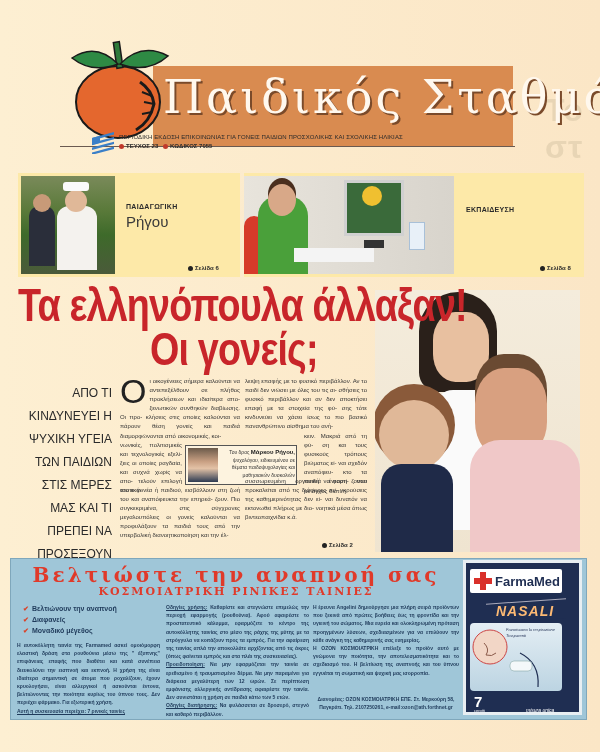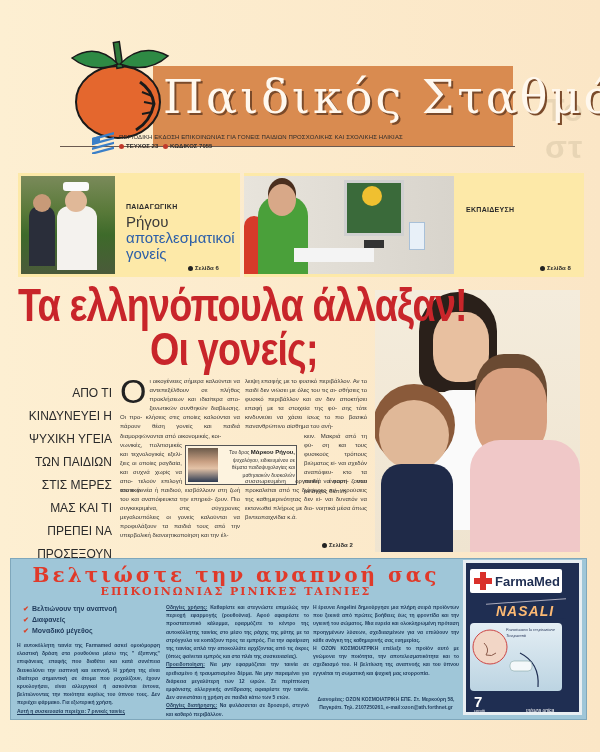--- a/index.html
+++ b/index.html
@@ -111,21 +111,20 @@
     <div class="photo" style="left:3px;top:3px;width:94px;height:98px;background:linear-gradient(180deg,#7a8a5a 0%,#5a7a3a 35%,#3e6a2a 60%,#4a5a3a 100%);">
       <div style="position:absolute;left:8px;top:30px;width:26px;height:60px;background:#2a2e3a;border-radius:10px 10px 0 0;"></div>
       <div style="position:absolute;left:12px;top:18px;width:18px;height:18px;background:#c89a78;border-radius:50%;"></div>
       <div style="position:absolute;left:36px;top:30px;width:40px;height:64px;background:#f4f2ee;border-radius:12px 12px 0 0;"></div>
       <div style="position:absolute;left:44px;top:14px;width:22px;height:22px;background:#e0b898;border-radius:50%;"></div>
       <div style="position:absolute;left:42px;top:6px;width:26px;height:9px;background:#fafafa;border-radius:3px;"></div>
     </div>
     <div class="t-label" style="left:108px;top:30px;">ΠΑΙΔΑΓΩΓΙΚΗ</div>
     <div class="t-head" style="left:108px;top:41px;width:110px;">
       <span>Ρήγου</span><br>
-      <span class="blue">αποτελεσματικοί γονείς</span>
     </div>
     <div class="t-page" style="left:170px;top:92px;"><span class="dot" style="background:#222"></span><span>Σελίδα 6</span></div>
   </div>
 
   <div class="teaser right">
     <div class="photo" style="left:0;top:3px;width:210px;height:98px;background:linear-gradient(90deg,#e8e4dc 0%,#d8d4cc 100%);">
       <div style="position:absolute;left:0;top:40px;width:20px;height:58px;background:#d63a2a;border-radius:10px 10px 0 0;"></div>
       <div style="position:absolute;left:100px;top:4px;width:60px;height:56px;background:#3a6a3a;border:3px solid #d0d0d0;"></div>
       <div style="position:absolute;left:118px;top:10px;width:20px;height:20px;background:#f0c030;border-radius:50%;"></div>
       <div style="position:absolute;left:120px;top:64px;width:20px;height:8px;background:#333;"></div>
@@ -168,21 +167,21 @@
     </div>
   </div>
 
   <div class="col" style="left:245px;top:377px;width:122px;">λειψη επαφής με το φυσικό περιβάλλον. Αν το παιδί δεν νιώσει με όλες του τις αι- σθήσεις το φυσικό περιβάλλον και αν δεν αποκτήσει επαφή με τα στοιχεία της φύ- σης τότε κινδυνεύει να χάσει ίσως το πιο βασικό πανανθρώπινο αίσθημα του ανή-</div>
   <div class="col" style="left:304px;top:432px;width:63px;">κειν. Μακριά από τη φύ- ση και τους φυσικούς τρόπους βιώματος εί- ναι σχεδόν αναπόφευ- κτο τα παιδιά να φορτί- ζονται με άγχος διότι η</div>
   <div class="col" style="left:245px;top:477px;width:122px;">συσσωρευμένη οργανική ένταση που προκαλείται από τις διάφορες συ- γκρούσεις της καθημερινότητας δεν εί- ναι δυνατόν να εκτονωθεί πλήρως με διο- νοητικά μέσα όπως βιντεοπαιχνίδια κ.ά.</div>
   <div class="more" style="left:322px;top:542px;"><span class="dot" style="background:#222"></span><span>Σελίδα 2</span></div>
 
   <div class="ad">
     <div class="ad-title">Βελτιώστε την αναπνοή σας</div>
-    <div class="ad-sub">ΕΠΙΚΟΙΝΩΝΙΑΣ ΡΙΝΙΚΕΣ ΤΑΙΝΙΕΣ</div>
+    <div class="ad-sub">ΚΟΣΜΟΙΑΤΡΙΚΗ ΡΙΝΙΚΕΣ ΤΑΙΝΙΕΣ</div>
     <div class="ad-bullets">
       <div class="ad-bullet"><span class="check">✔</span><span>Βελτιώνουν την αναπνοή</span></div>
       <div class="ad-bullet"><span class="check">✔</span><span>Διαφανείς</span></div>
       <div class="ad-bullet"><span class="check">✔</span><span>Μοναδικό μέγεθος</span></div>
     </div>
     <div class="ad-col" style="left:6px;top:82px;width:143px;">
       <span>Η αυτοκόλλητη ταινία της Farmamed ασκεί ομοιόμορφη ελαστική δράση στα ρουθούνια μέσω της " έξυπνης" επιφάνειας επαφής που διαθέτει και κατά συνέπεια διευκολύνει την εισπνοή και εκπνοή. Η χρήση της είναι ιδιαίτερα σημαντική σε άτομα που ροχαλίζουν, έχουν κρυολογήσει, είναι αλλεργικοί ή ασκούνται έντονα, βελτιώνοντας την ποιότητα κυρίως του ύπνου τους. Δεν περιέχει φάρμακο. Για εξωτερική χρήση.</span><br>
       <span class="ul">Αυτή η συσκευασία περιέχει: 7 ρινικές ταινίες</span>
     </div>
     <div class="ad-col" style="left:155px;top:44px;width:143px;">

